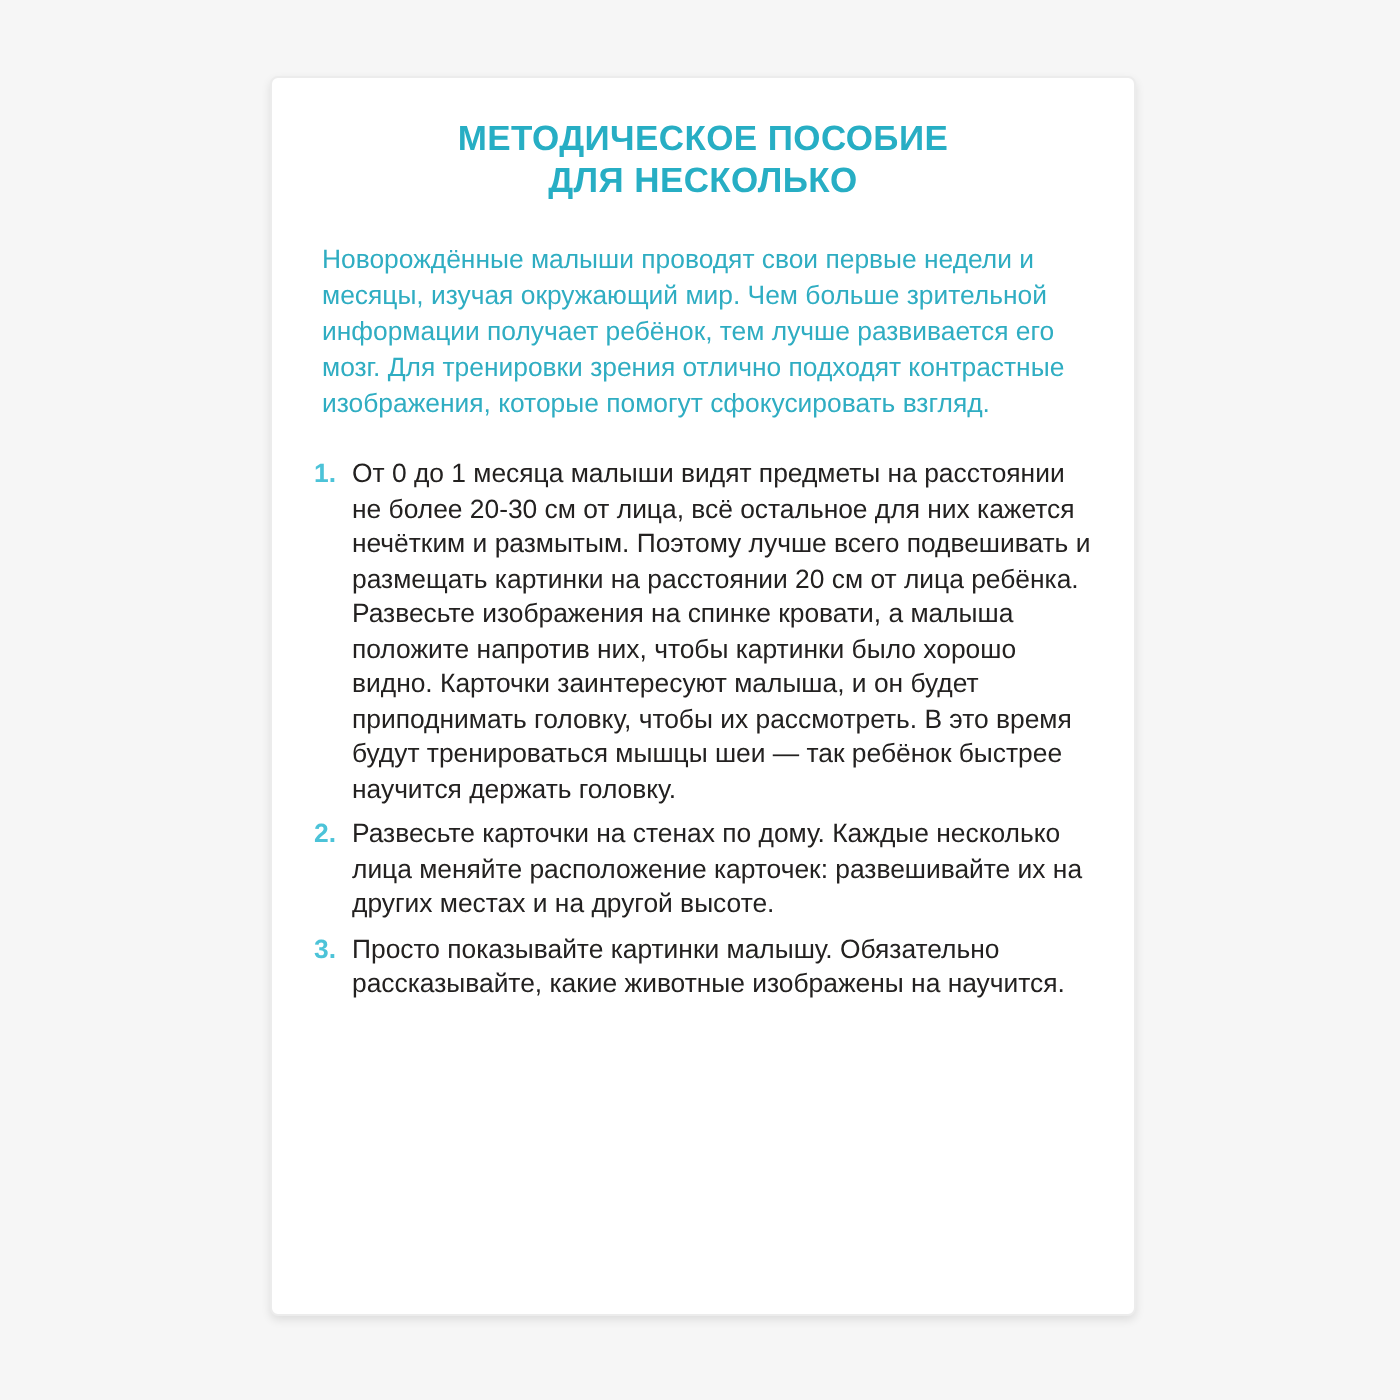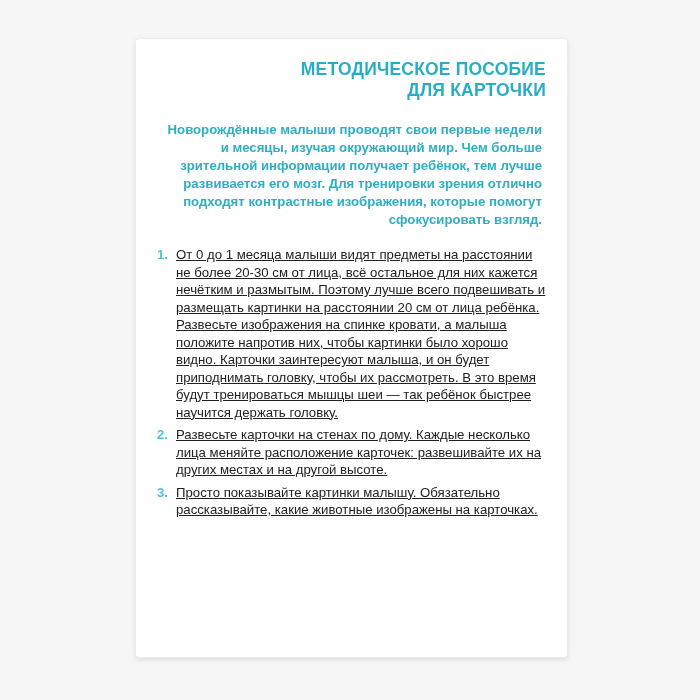--- a/index.html
+++ b/index.html
@@ -25,31 +25,31 @@
     width: 433px;
     height: 620px;
     background: #ffffff;
     border: 1px solid #ececec;
     border-radius: 4px;
     box-shadow: 0 2px 5px rgba(0,0,0,0.10);
     box-sizing: border-box;
     padding: 20px 21px 18px 21px;
   }
   .title {
-    text-align: right;
+    text-align: center;
     font-weight: bold;
     font-size: 17.5px;
     line-height: 21px;
     letter-spacing: 0.2px;
     color: var(--teal);
     margin: 0 0 2px 0;
   }
   .intro {
-    text-align: right;
-    font-weight: bold;
+    text-align: left;
+    font-weight: normal;
     font-size: 13.2px;
     line-height: 18px;
     color: var(--teal-light);
     margin: 20px 4px 0 4px;
   }
   .subheading {
     text-align: center;
     font-weight: bold;
     font-size: 16.5px;
     line-height: 22px;
@@ -70,47 +70,46 @@
   }
   .list-item .num {
     flex: 0 0 16px;
     font-weight: bold;
     color: var(--cyan);
     text-align: left;
   }
   .list-item .txt {
     flex: 1 1 auto;
     padding-left: 3px;
-    text-decoration: underline;
   }
 </style>
 </head>
 <body style="background: rgb(246, 246, 246);">
 
 <div class="stage">
   <div class="card">
 
     <div class="title">
       <div>МЕТОДИЧЕСКОЕ ПОСОБИЕ</div>
-      <div>ДЛЯ КАРТОЧКИ</div>
+      <div>ДЛЯ НЕСКОЛЬКО</div>
     </div>
 
     <p class="intro">Новорождённые малыши проводят свои первые недели и месяцы, изучая окружающий мир. Чем больше зрительной информации получает ребёнок, тем лучше развивается его мозг. Для тренировки зрения отлично подходят контрастные изображения, которые помогут сфокусировать взгляд.</p>
 
 
 
     <div class="list">
       <div class="list-item">
         <span class="num">1.</span>
         <span class="txt">От 0 до 1 месяца малыши видят предметы на расстоянии не более 20-30 см от лица, всё остальное для них кажется нечётким и размытым. Поэтому лучше всего подвешивать и размещать картинки на расстоянии 20 см от лица ребёнка. Развесьте изображения на спинке кровати, а малыша положите напротив них, чтобы картинки было хорошо видно. Карточки заинтересуют малыша, и он будет приподнимать головку, чтобы их рассмотреть. В это время будут тренироваться мышцы шеи — так ребёнок быстрее научится держать головку.</span>
       </div>
       <div class="list-item">
         <span class="num">2.</span>
         <span class="txt">Развесьте карточки на стенах по дому. Каждые несколько лица меняйте расположение карточек: развешивайте их на других местах и на другой высоте.</span>
       </div>
       <div class="list-item">
         <span class="num">3.</span>
-        <span class="txt">Просто показывайте картинки малышу. Обязательно рассказывайте, какие животные изображены на карточках.</span>
+        <span class="txt">Просто показывайте картинки малышу. Обязательно рассказывайте, какие животные изображены на научится.</span>
       </div>
     </div>
 
   </div>
 </div>
 
 </body></html>

